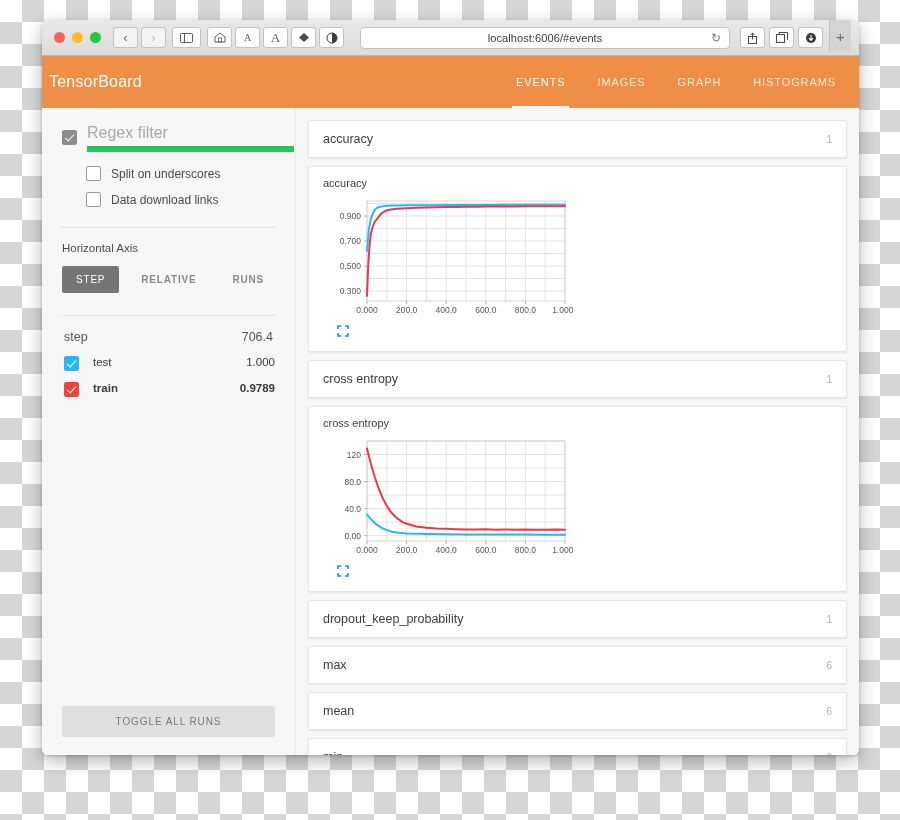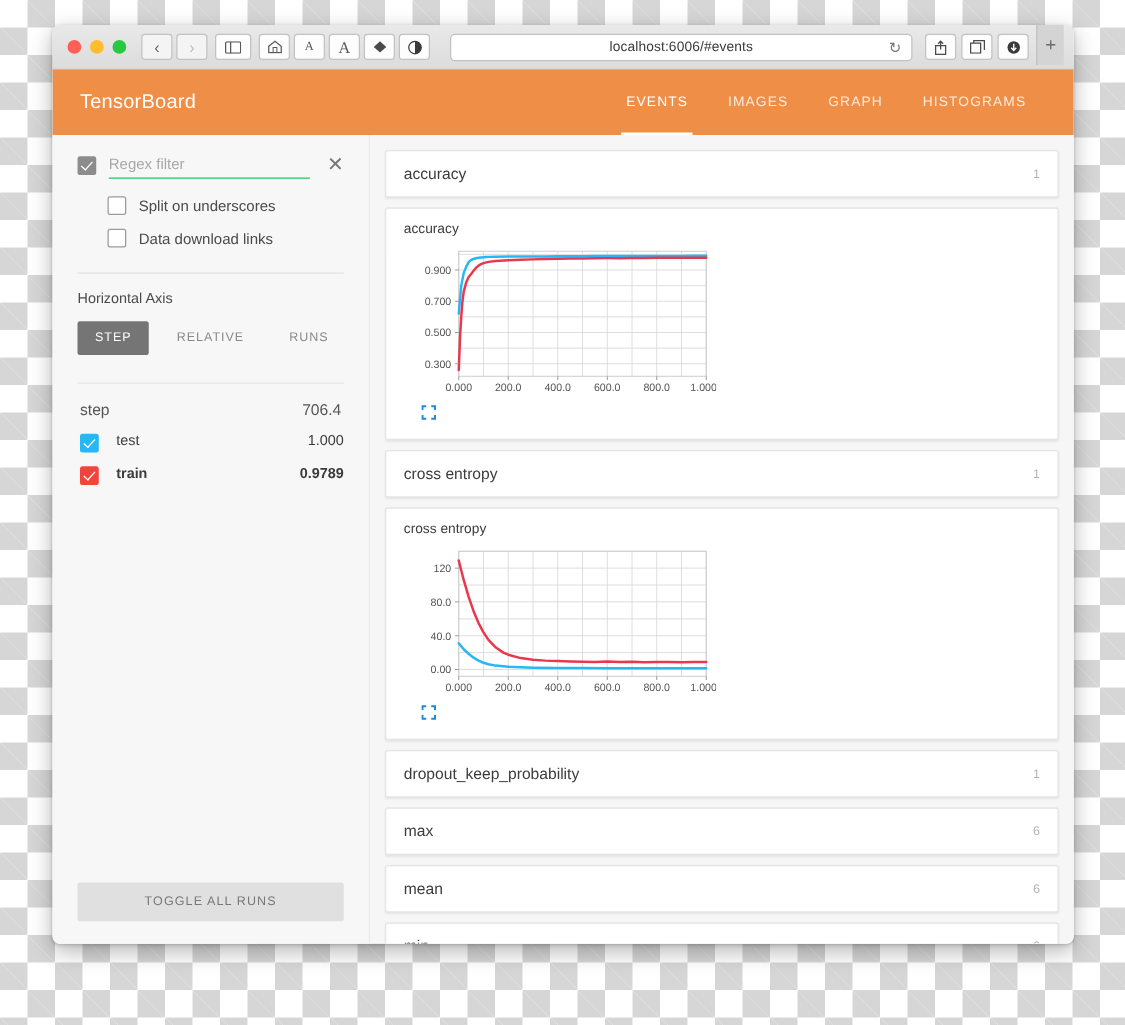--- a/index.html
+++ b/index.html
@@ -93,21 +93,21 @@
     color: #6b6b6b; font-size: 15px;
     border-left: 1px solid #c0c0c0;
     align-self: stretch;
   }
 
   
   .tb-header {
     height: 52px;
     background: #ef8e46;
     display: flex; align-items: center;
-    padding: 0 22px;
+    padding: 0 7px;
     flex: 0 0 auto;
   }
   .tb-title {
     color: #fff; font-size: 16px; font-weight: 400;
     letter-spacing: 0.2px;
   }
   .tb-nav { margin-left: auto; display: flex; align-items: stretch; height: 100%; }
   .tb-tab {
     display: flex; align-items: center;
     padding: 0 16px;
@@ -142,23 +142,23 @@
   .cb.checked-blue { background: #29b6f6; border-color: #29b6f6; }
   .cb.checked-red  { background: #f4433c; border-color: #f4433c; }
   .cb.checked-grey::after, .cb.checked-blue::after, .cb.checked-red::after {
     content: ""; position: absolute;
     left: 4px; top: 1px; width: 4px; height: 8px;
     border: solid #fff; border-width: 0 1.8px 1.8px 0;
     transform: rotate(42deg);
   }
   .filter-input {
     flex: 1 1 auto;
-    border: none; border-bottom: 1px solid #22c55e;
+    border: none; border-bottom: 6px solid #22c55e;
     background: transparent;
-    font-size: 12px; color: #555;
+    font-size: 16px; color: #555;
     padding: 2px 0 4px 0;
     font-family: "Liberation Sans", sans-serif;
     outline: none;
   }
   .filter-input::placeholder { color: #a8a8a8; }
   .clear-x { font-size: 16px; color: #777; line-height: 1; padding-left: 4px; }
 
   .opt-row { display: flex; align-items: center; gap: 10px; margin-bottom: 11px; padding-left: 24px; }
   .opt-label { font-size: 12px; color: #4a4a4a; }
 
@@ -166,21 +166,21 @@
 
   .axis-label { font-size: 11.5px; color: #4a4a4a; margin-bottom: 12px; }
   .axis-toggle { display: flex; align-items: center; margin-bottom: 22px; }
   .seg {
     font-size: 10px; letter-spacing: 0.8px;
     color: #8a8a8a;
     padding: 8px 14px;
     border-radius: 2px;
   }
   .seg.active { background: #757575; color: #fff; }
-  .seg + .seg { margin-left: 8px; }
+  .seg + .seg { margin-left: 8px; font-weight: bold; }
 
   .divider2 { height: 1px; background: #e6e6e6; margin-bottom: 14px; }
 
   .run-head { display: flex; align-items: center; margin-bottom: 12px; padding: 0 2px; }
   .run-head .name { font-size: 12.5px; color: #555; }
   .run-head .val { margin-left: auto; font-size: 12.5px; color: #555; }
   .run-row { display: flex; align-items: flex-start; margin-bottom: 11px; padding-left: 2px; }
   .run-row .rname { font-size: 11.5px; color: #3b3b3b; margin-left: 14px; }
   .run-row .rval { margin-left: auto; font-size: 11.5px; color: #3b3b3b; }
   .run-row.bold .rname, .run-row.bold .rval { font-weight: bold; }

